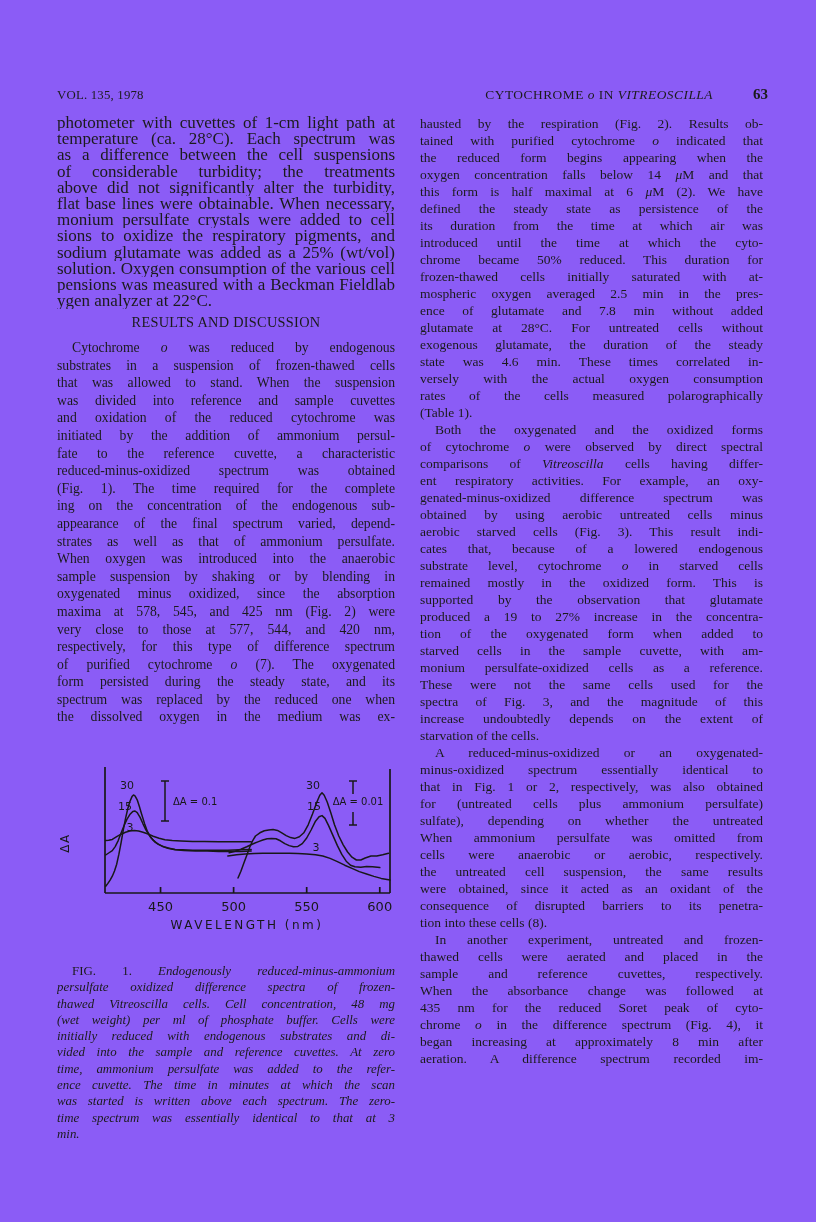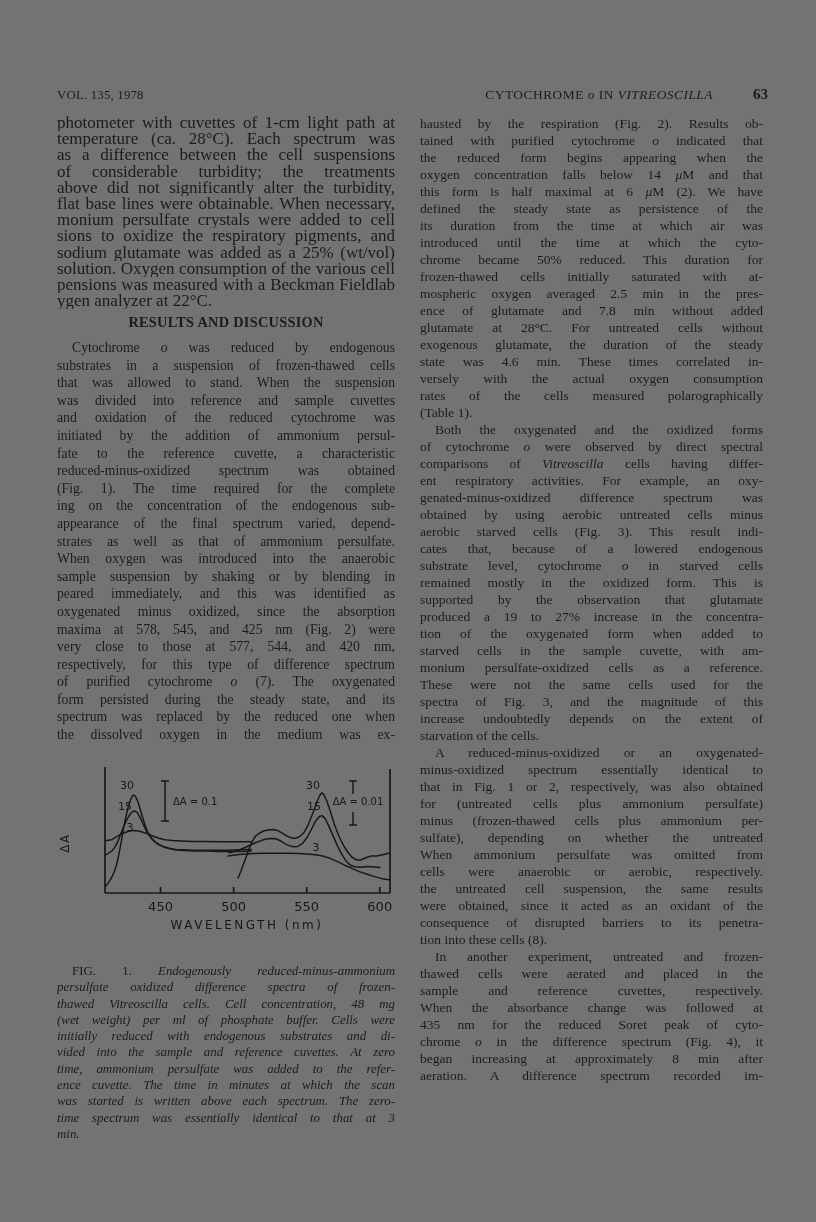--- a/index.html
+++ b/index.html
@@ -1,35 +1,35 @@
 <!DOCTYPE html>
 <html><head>
 <meta charset="utf-8">
 <style>
   html,body{margin:0;padding:0;background:#dedede}
-  .page{position:relative;width:816px;height:1222px;background:#737373;color:#1b1b1b;
+  .page{position:relative;width:816px;height:1222px;background:#8b5cf6;color:#1b1b1b;
         font-family:"Liberation Serif","DejaVu Serif",serif;overflow:hidden}
   
   .hdr{position:absolute;left:57px;top:86px;width:711px;display:flex;
        justify-content:space-between;align-items:baseline}
   .hdr .vol{font-size:12.8px;letter-spacing:.2px}
   .hdr-right{display:flex;align-items:baseline}
   .hdr .rt{font-size:13.4px;letter-spacing:.5px}
   .hdr .pg{font-weight:bold;font-size:15px;margin-left:40px}
   
   .col{position:absolute;top:115px}
   .col.left{left:57px;width:338px}
   .col.right{left:420px;width:343px;font-size:13.5px}
   .line{height:17px;line-height:17px;overflow:hidden;text-align:justify;text-align-last:justify}
   .line.indent{padding-left:15px}
   .line.last{text-align-last:auto}
   .pa{position:absolute;top:0;left:0;width:338px;font-size:17px}
   .pa .line{height:16.2px;line-height:16.2px}
   .heading{position:absolute;top:199px;left:0;width:338px;text-align:center;
-           font-weight:bold;font-size:14.3px;letter-spacing:.3px}
+           font-weight:normal;font-size:14.3px;letter-spacing:.3px}
   .pb{position:absolute;top:224px;left:0;width:338px;font-size:13.7px}
   .pb .line{height:17.6px;line-height:17.6px}
   .figure{position:absolute;top:648px;left:0;width:340px;height:193px}
   .caption{position:absolute;top:848px;left:0;width:338px;font-size:12.9px;font-style:italic}
   .caption .line{height:16.3px;line-height:16.3px}
   .caption i{font-style:normal} 
   
   .curve{fill:none;stroke:#181818;stroke-width:1.5;stroke-linejoin:round;stroke-linecap:round}
   .axis{stroke:#181818;stroke-width:1.7}
   .sbar line{stroke:#181818;stroke-width:1.5}
@@ -78,21 +78,20 @@
         <div class="line">and oxidation of the reduced cytochrome was</div>
         <div class="line">initiated by the addition of ammonium persul-</div>
         <div class="line">fate to the reference cuvette, a characteristic</div>
         <div class="line">reduced-minus-oxidized spectrum was obtained</div>
         <div class="line">(Fig. 1). The time required for the complete</div>
         <div class="line">ing on the concentration of the endogenous sub-</div>
         <div class="line">appearance of the final spectrum varied, depend-</div>
         <div class="line">strates as well as that of ammonium persulfate.</div>
         <div class="line">When oxygen was introduced into the anaerobic</div>
         <div class="line">sample suspension by shaking or by blending in</div>
-        <div class="line">peared immediately, and this was identified as</div>
         <div class="line">oxygenated minus oxidized, since the absorption</div>
         <div class="line">maxima at 578, 545, and 425 nm (Fig. 2) were</div>
         <div class="line">very close to those at 577, 544, and 420 nm,</div>
         <div class="line">respectively, for this type of difference spectrum</div>
         <div class="line">of purified cytochrome <i>o</i> (7). The oxygenated</div>
         <div class="line">form persisted during the steady state, and its</div>
         <div class="line">spectrum was replaced by the reduced one when</div>
         <div class="line">the dissolved oxygen in the medium was ex-</div>
       </div>
 
@@ -198,21 +197,20 @@
         <div class="line">These were not the same cells used for the</div>
         <div class="line">spectra of Fig. 3, and the magnitude of this</div>
         <div class="line">increase undoubtedly depends on the extent of</div>
         <div class="line last">starvation of the cells.</div>
       </div>
     <div class="para">
         <div class="line indent">A reduced-minus-oxidized or an oxygenated-</div>
         <div class="line">minus-oxidized spectrum essentially identical to</div>
         <div class="line">that in Fig. 1 or 2, respectively, was also obtained</div>
         <div class="line">for (untreated cells plus ammonium persulfate)</div>
-        <div class="line">minus (frozen-thawed cells plus ammonium per-</div>
         <div class="line">sulfate), depending on whether the untreated</div>
         <div class="line">When ammonium persulfate was omitted from</div>
         <div class="line">cells were anaerobic or aerobic, respectively.</div>
         <div class="line">the untreated cell suspension, the same results</div>
         <div class="line">were obtained, since it acted as an oxidant of the</div>
         <div class="line">consequence of disrupted barriers to its penetra-</div>
         <div class="line last">tion into these cells (8).</div>
       </div>
     <div class="para">
         <div class="line indent">In another experiment, untreated and frozen-</div>

